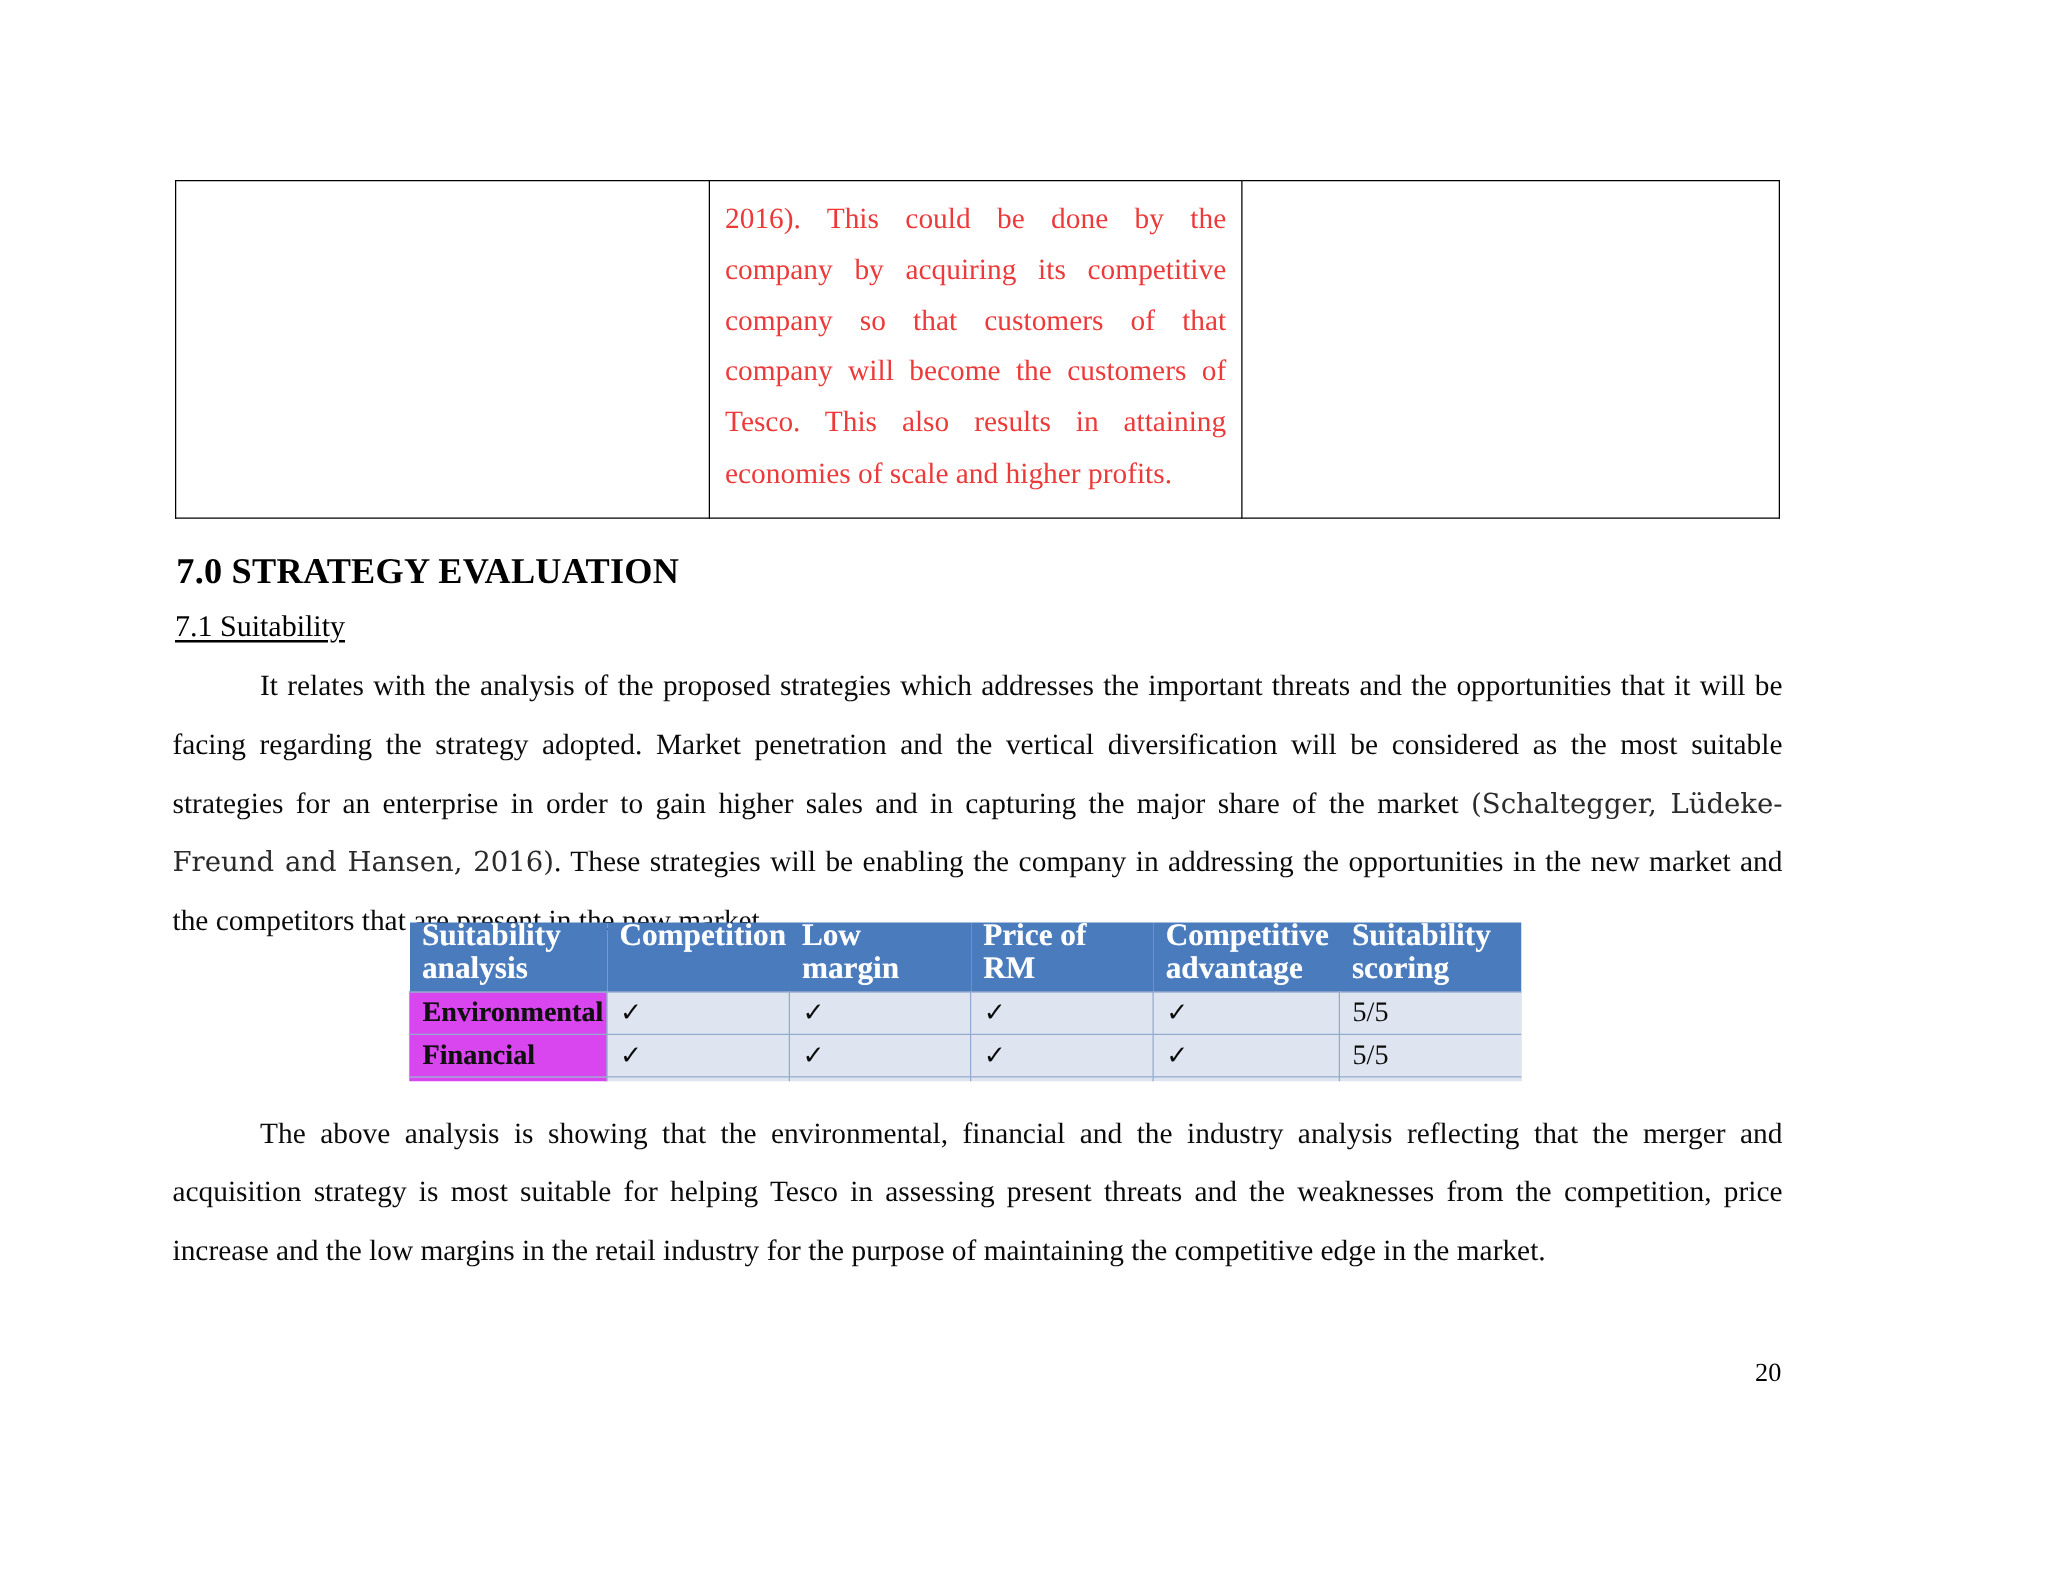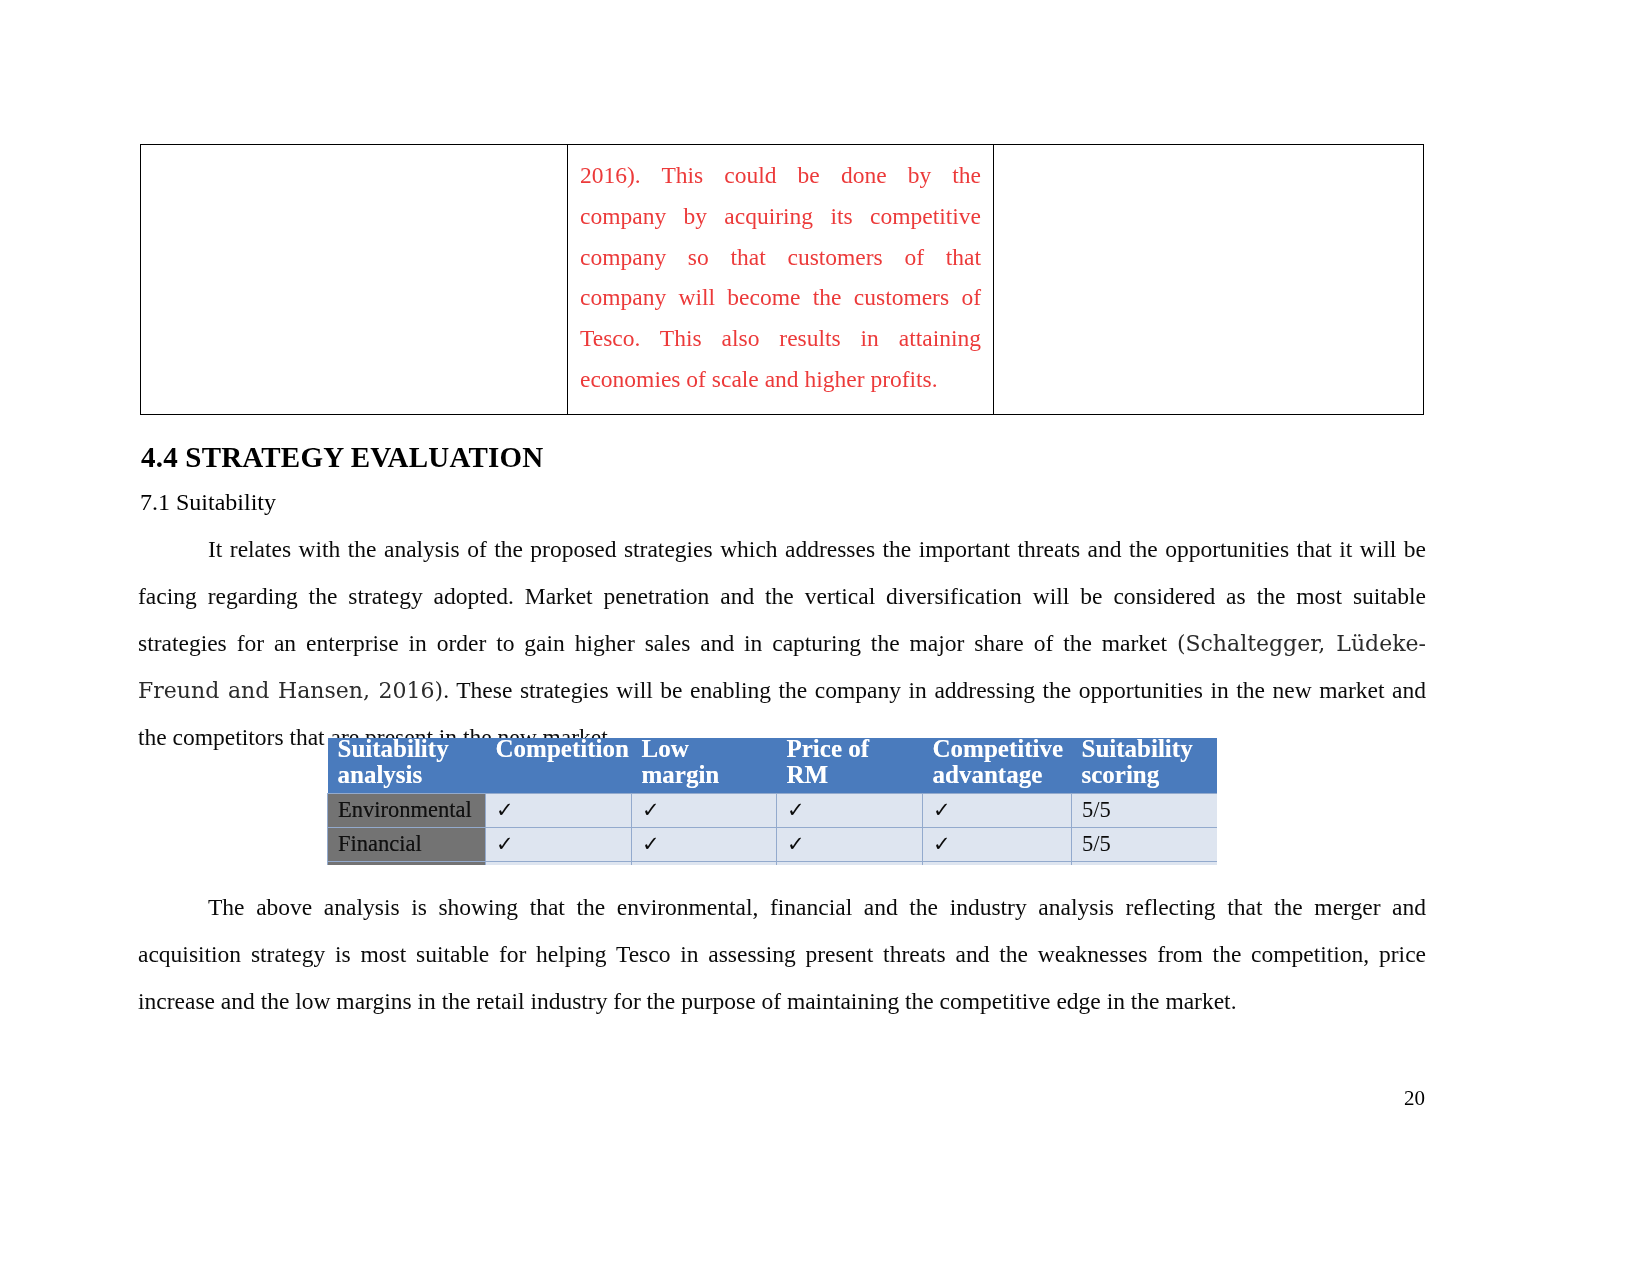--- a/index.html
+++ b/index.html
@@ -55,20 +55,21 @@
     font-size: 29px;
     font-weight: bold;
     letter-spacing: 0.2px;
     white-space: nowrap;
   }
   .h-sub {
     position: absolute;
     left: 140px;
     top: 489px;
     font-size: 24px;
+    text-decoration: underline;
     text-underline-offset: 3px;
     white-space: nowrap;
   }
 
   
   .para {
     position: absolute;
     font-size: 23.5px;
     line-height: 47px;
     text-align: justify;
@@ -131,22 +132,22 @@
   .simg tbody td {
     background: #dee5f0;
     border: 1px solid #93aacd;
     font-size: 22.5px;
     padding: 2px 6px 3px 10px;
     line-height: 28px;
     height: 26px;
     color: #0b0b0b;
   }
   .simg tbody td.rowhead {
-    font-weight: normal;
-    background: #737373;
+    font-weight: bold;
+    background: #d946ef;
     color: #101010;
     text-shadow: 0 0 0.5px rgba(0,0,0,0.5);
   }
   .simg tbody td.score { font-weight: normal; }
   .tick { font-size: 21px; line-height: 1; }
 
   
   .page-num {
     position: absolute;
     right: 226px;
@@ -173,21 +174,21 @@
         <td>
           <div class="cont-cell-text">2016). This could be done by the company by acquiring its competitive company so that customers of that company will become the customers of Tesco. This also results in attaining economies of scale and higher profits.</div>
         </td>
         <td>
           <div class="cont-cell-text"></div>
         </td>
       </tr>
     </tbody>
   </table>
 
-  <div class="h-main">4.4 STRATEGY EVALUATION</div>
+  <div class="h-main">7.0 STRATEGY EVALUATION</div>
   <div class="h-sub">7.1 Suitability</div>
 
   <div class="para para-1">
     <span class="indent"></span><span>It relates with the analysis of the proposed strategies which addresses the important threats and the opportunities that it will be facing regarding the strategy adopted. Market penetration and the vertical diversification will be considered as the most suitable strategies for an enterprise in order to gain higher sales and in capturing the major share of the market </span><span class="cite">(Schaltegger,  Lüdeke-Freund and Hansen, 2016)</span><span>. These strategies will be enabling the company in addressing the opportunities in the new market and the competitors that are present in the new market.</span>
   </div>
 
   <div class="img-wrap">
     <table class="simg">
       <colgroup>
         <col class="c1">

